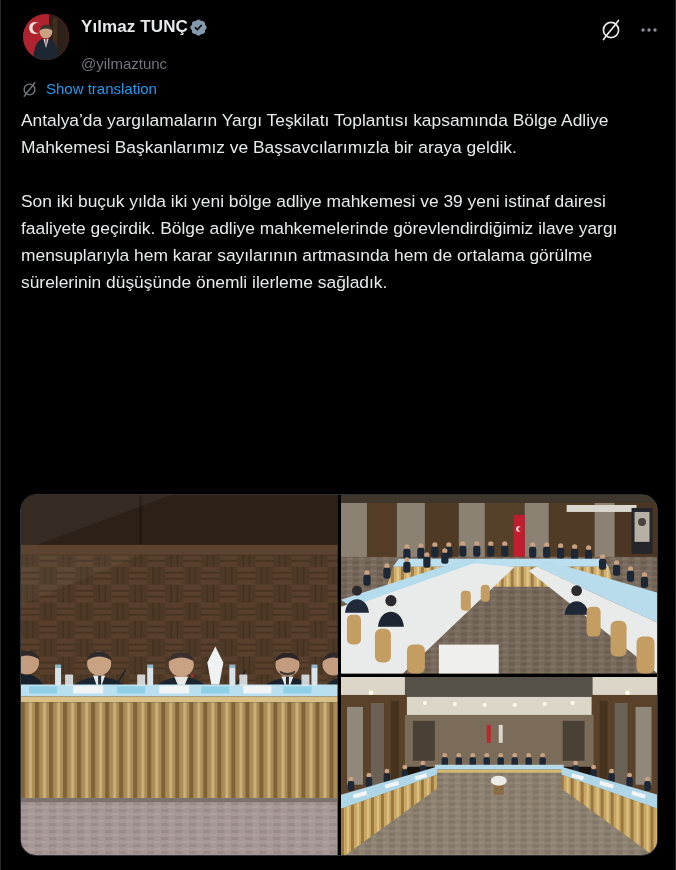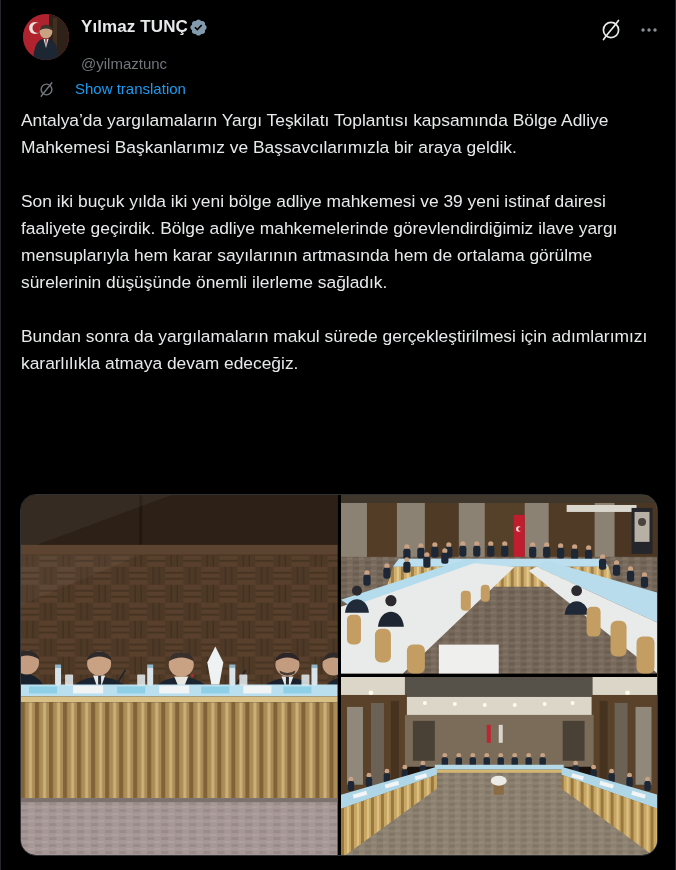--- a/index.html
+++ b/index.html
@@ -25,22 +25,22 @@
   .display-name {
     color:#e7e9ea; font-size:17px; font-weight:700; line-height:20px;
     letter-spacing:0.1px; cursor:pointer;
   }
   .badge { display:inline-flex; margin-left:1px; }
   .handle { color:#71767b; font-size:15px; line-height:20px; margin-top:17px; cursor:pointer; }
   .header-actions { position:absolute; right:16px; top:18px; display:flex; align-items:center; gap:16px; }
   .icon-btn { display:inline-flex; align-items:center; justify-content:center; cursor:pointer; background:none; border:none; padding:0; }
   
   .translate-row {
-    position:absolute; left:37px; top:79px;
-    display:flex; align-items:center; gap:20px; cursor:pointer;
+    position:absolute; left:20px; top:79px;
+    display:flex; align-items:center; gap:8px; cursor:pointer;
   }
   .translate-label { color:#1d9bf0; font-size:15px; line-height:20px; }
   
   .tweet-text {
     position:absolute; left:20px; top:107px; width:636px;
     color:#e7e9ea; font-size:17.4px; line-height:27px; letter-spacing:0;
   }
   .tweet-text p { margin:0 0 27px 0; }
   
   .media-grid {
@@ -108,21 +108,20 @@
         <circle cx="12" cy="12" r="7.6" stroke="#71767b" stroke-width="2"></circle>
         <path d="M19.5 2.5 C15 9 9 15 4.5 21.5" stroke="#71767b" stroke-width="2" stroke-linecap="round"></path>
       </svg>
     </span>
     <span class="translate-label">Show translation</span>
   </div>
 
   <div class="tweet-text">
     <p>Antalya’da yargılamaların Yargı Teşkilatı Toplantısı kapsamında Bölge Adliye Mahkemesi Başkanlarımız ve Başsavcılarımızla bir araya geldik.</p>
     <p>Son iki buçuk yılda iki yeni bölge adliye mahkemesi ve 39 yeni istinaf dairesi faaliyete geçirdik. Bölge adliye mahkemelerinde görevlendirdiğimiz ilave yargı mensuplarıyla hem karar sayılarının artmasında hem de ortalama görülme sürelerinin düşüşünde önemli ilerleme sağladık.</p>
-    <p>Bundan sonra da yargılamaların makul sürede gerçekleştirilmesi için adımlarımızı kararlılıkla atmaya devam edeceğiz.</p>
   </div>
 
   <div class="media-grid">
 
     <div class="photo photo-left">
       <svg viewBox="0 0 316 361" preserveAspectRatio="none">
         <defs>
           <pattern id="p1parq" width="36" height="36" patternUnits="userSpaceOnUse">
             <rect width="36" height="36" fill="#4e3826"></rect>
             <rect width="18" height="18" fill="#58402c"></rect>

